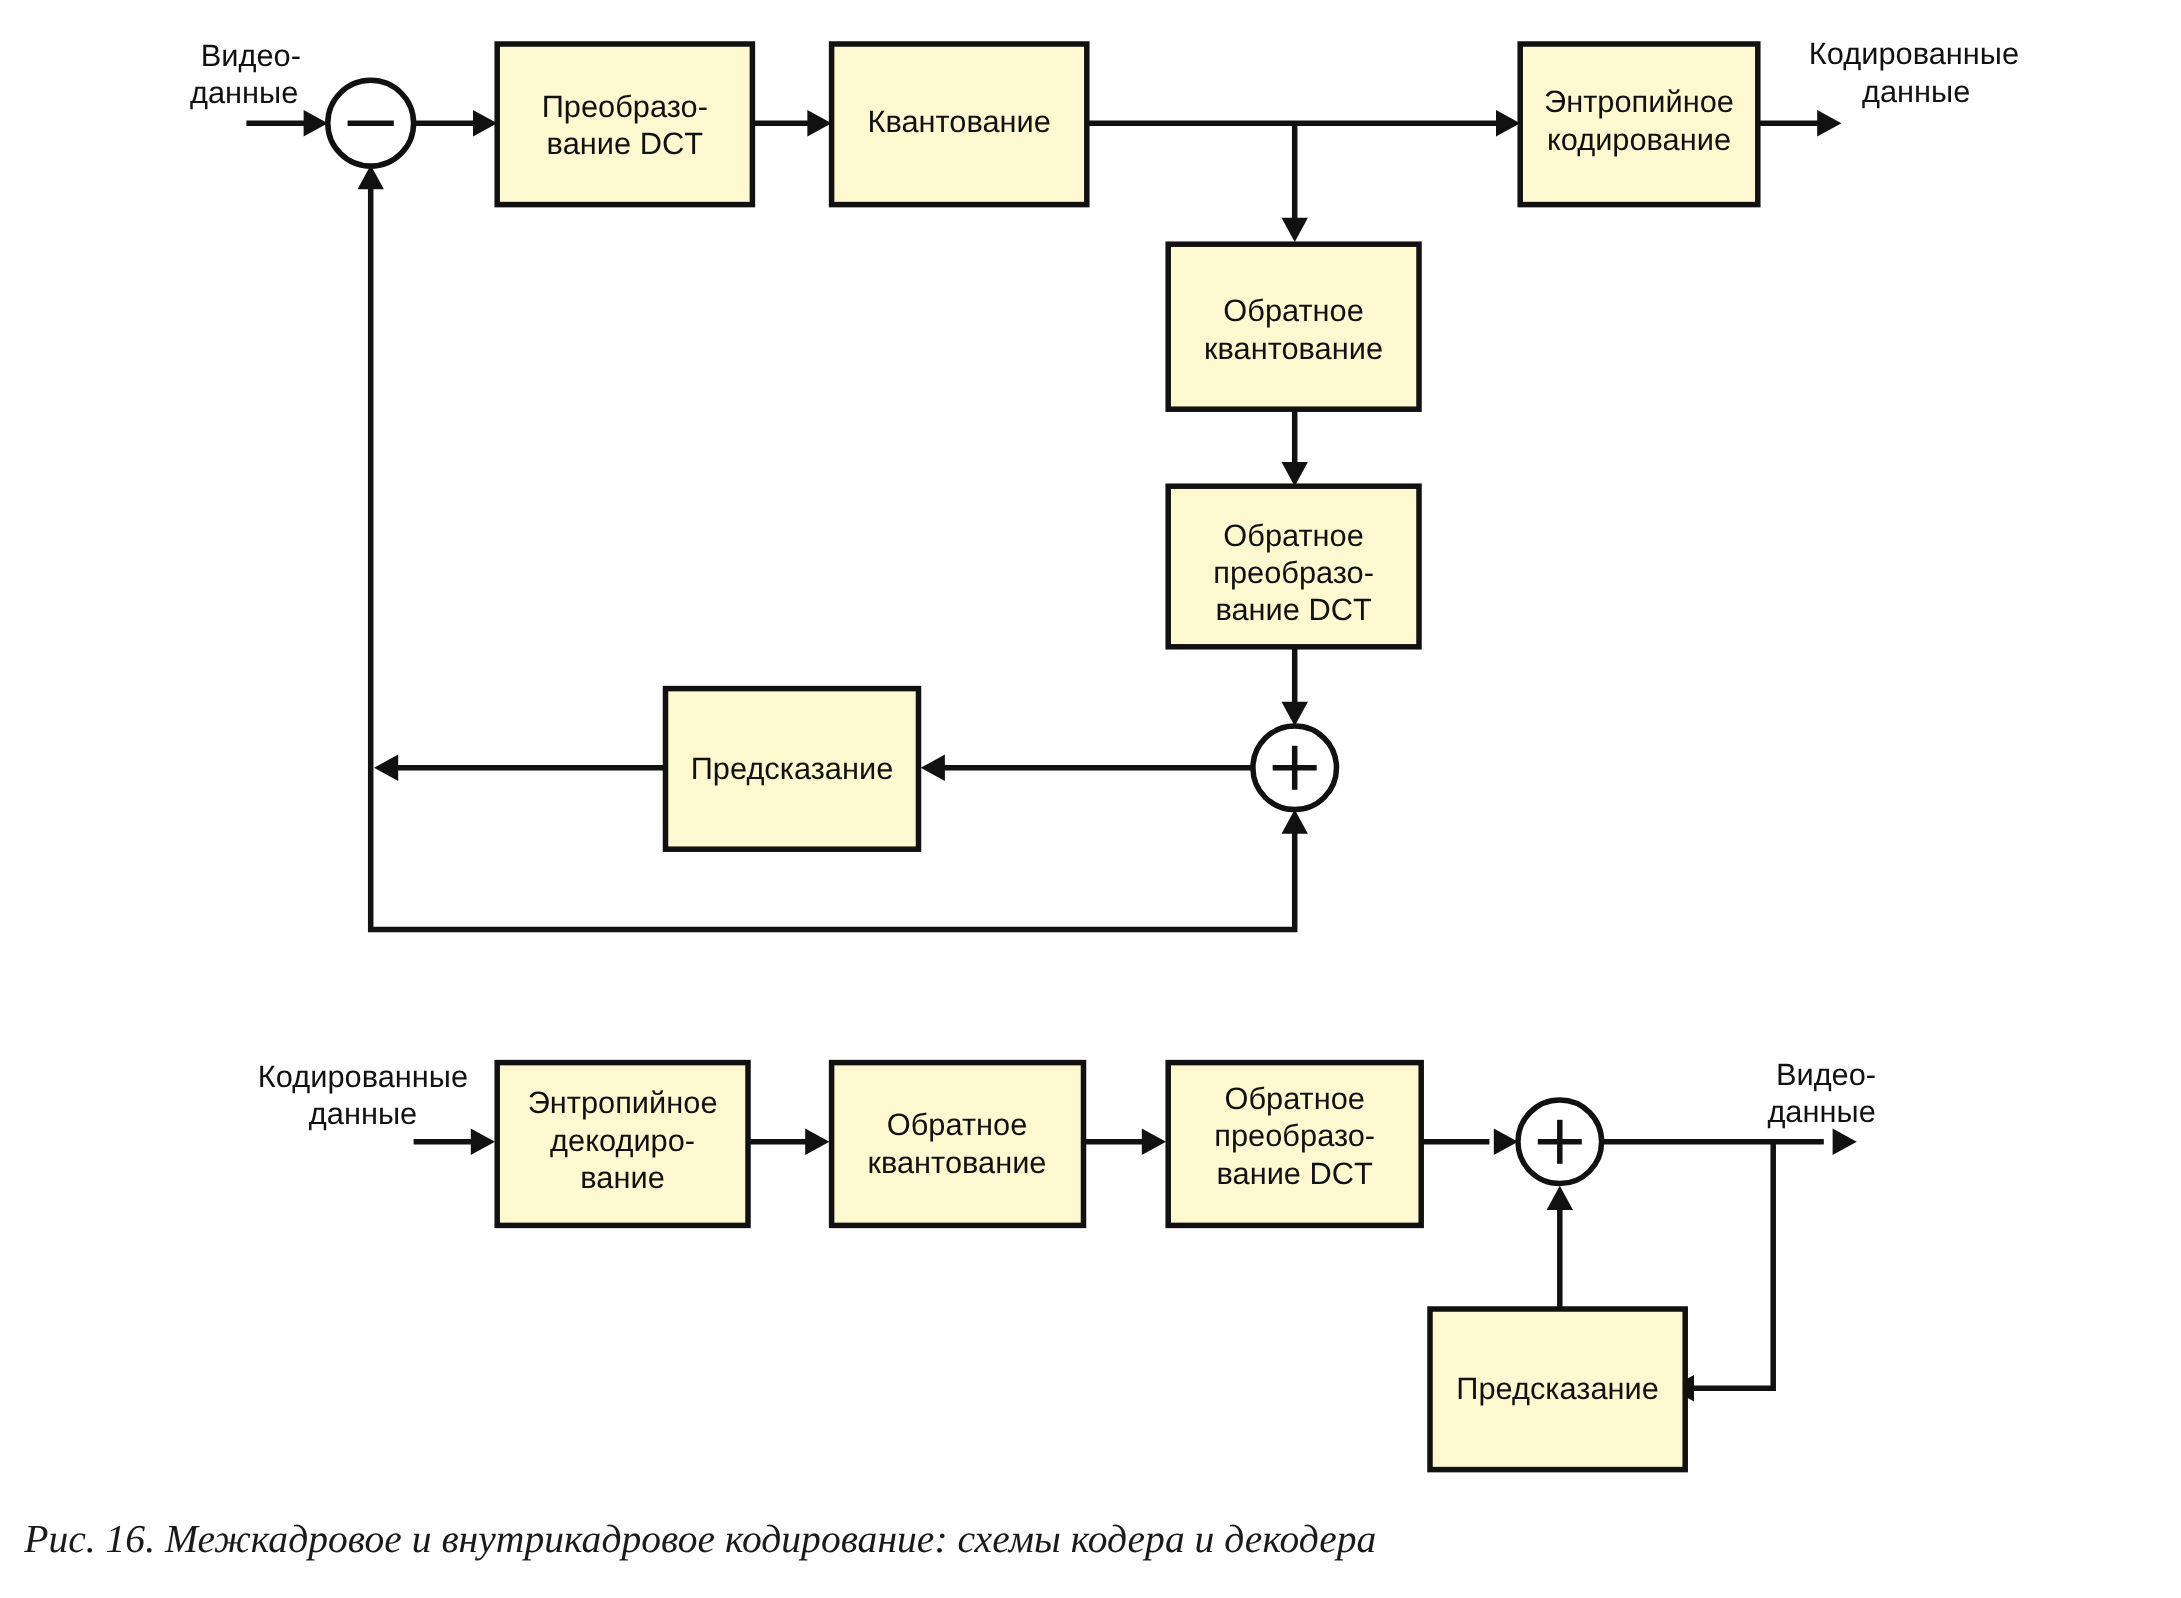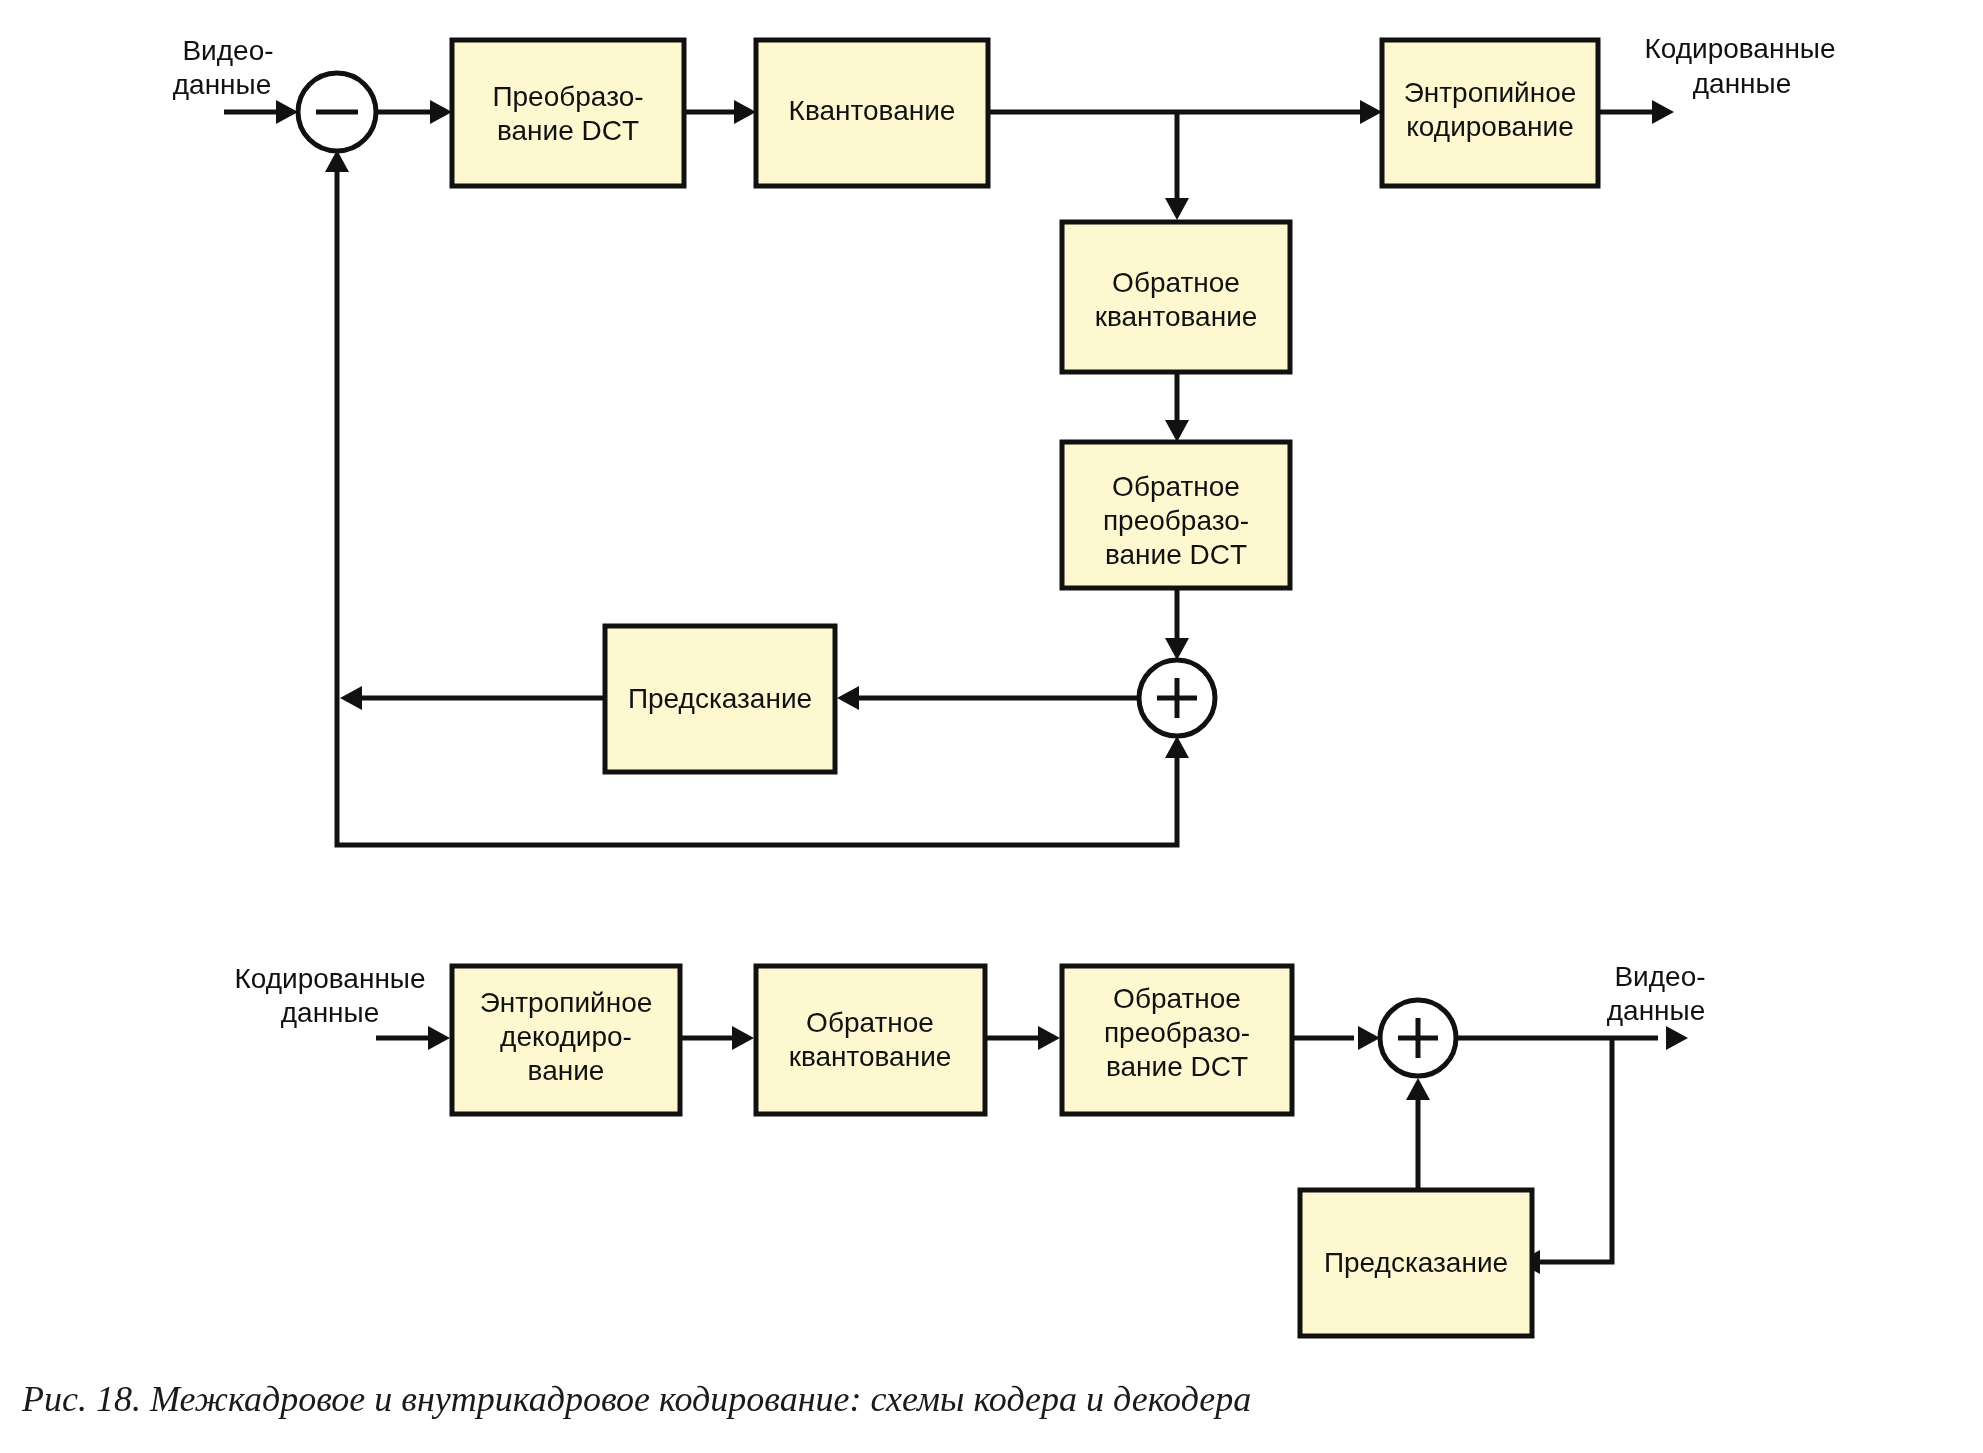--- a/index.html
+++ b/index.html
@@ -168,13 +168,13 @@
       <text x="1416" y="1272" text-anchor="middle">Предсказание</text>
     </g>
 
     <g class="label">
       <text x="1660" y="986" text-anchor="middle">Видео-</text>
       <text x="1656" y="1020" text-anchor="middle">данные</text>
     </g>
   </g>
 </svg>
 
-<div class="caption">Рис. 18. Межкадровое и внутрикадровое кодирование: схемы кодера и декодера</div>
+<div class="caption">Рис. 16. Межкадровое и внутрикадровое кодирование: схемы кодера и декодера</div>
 
 </body></html>

